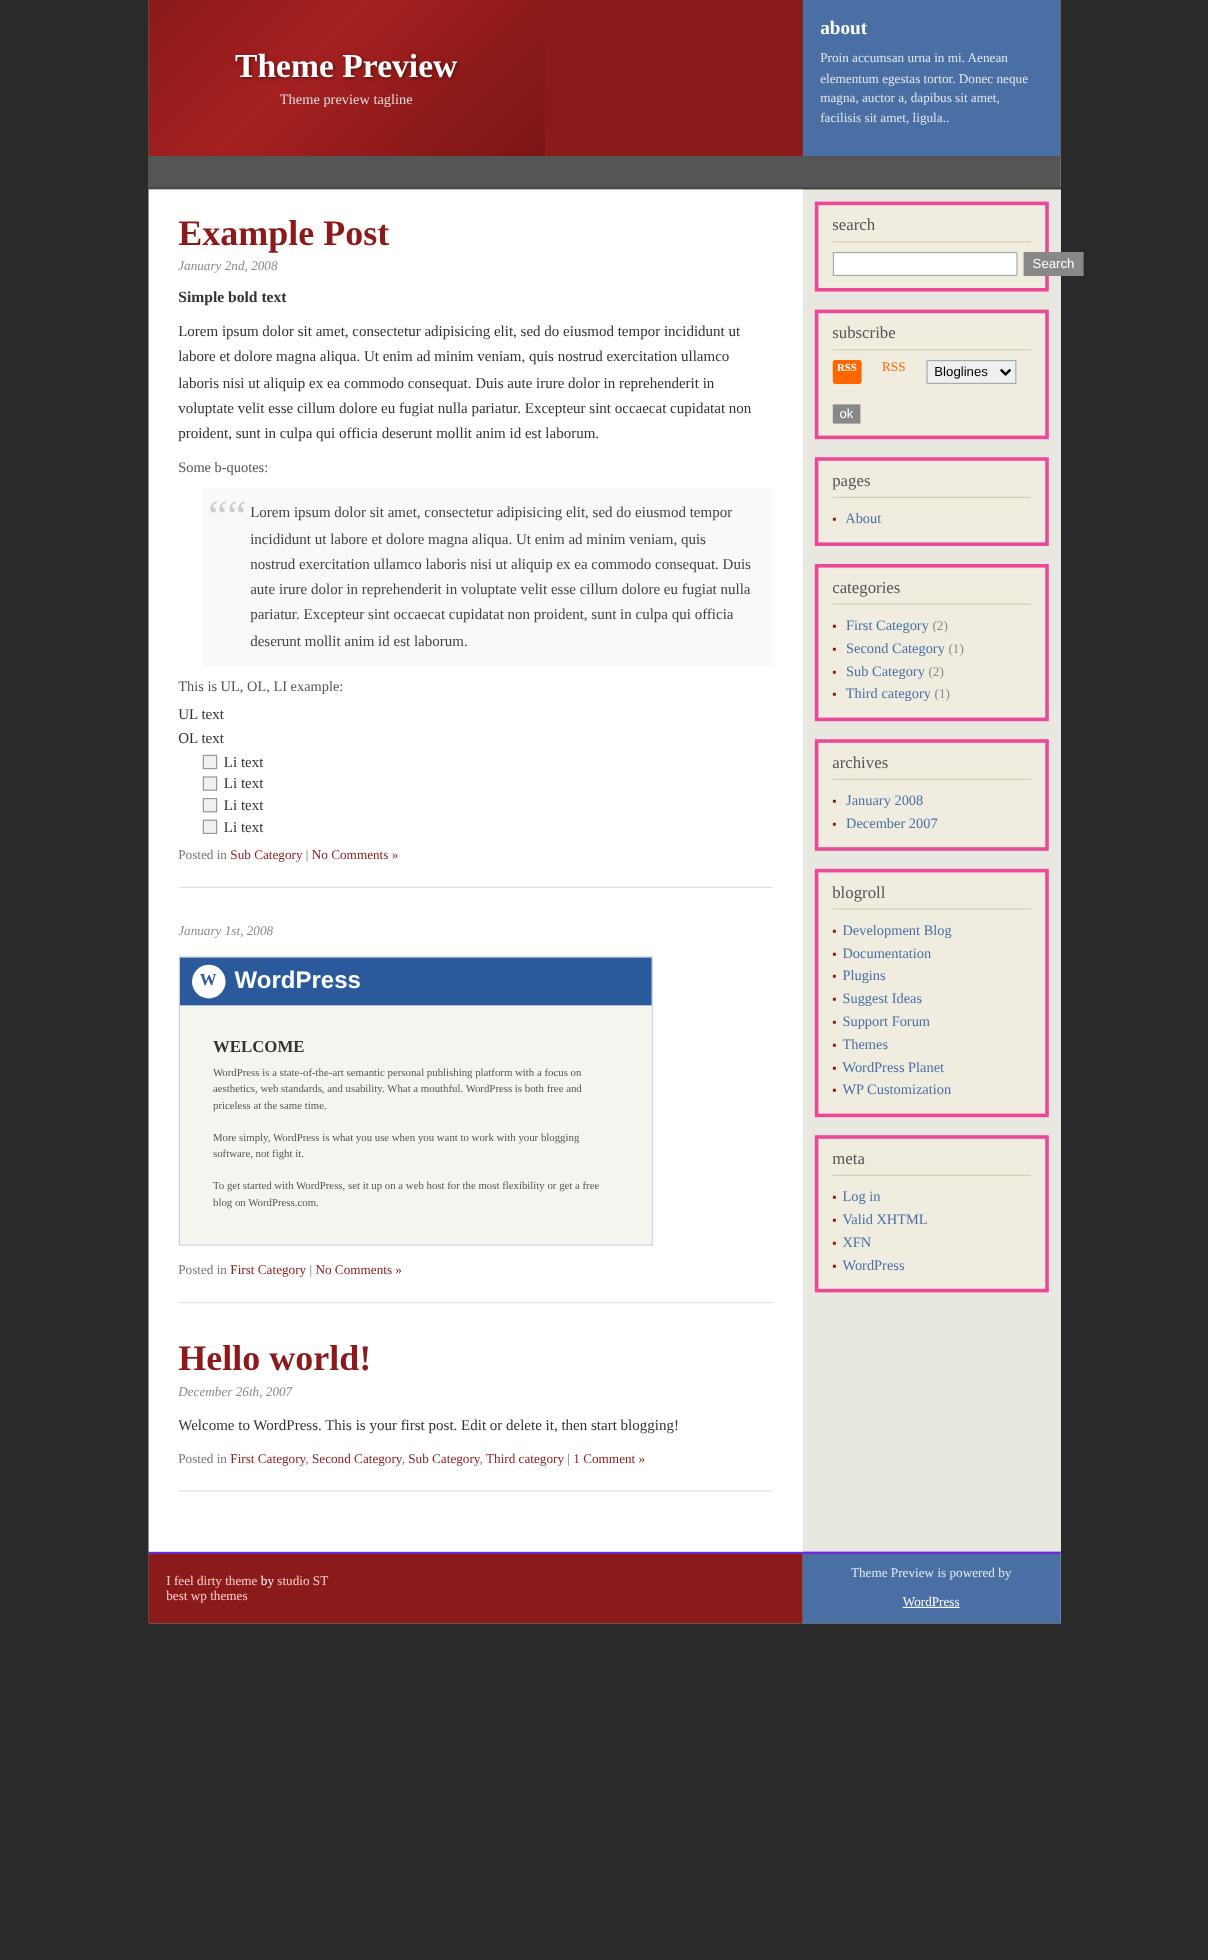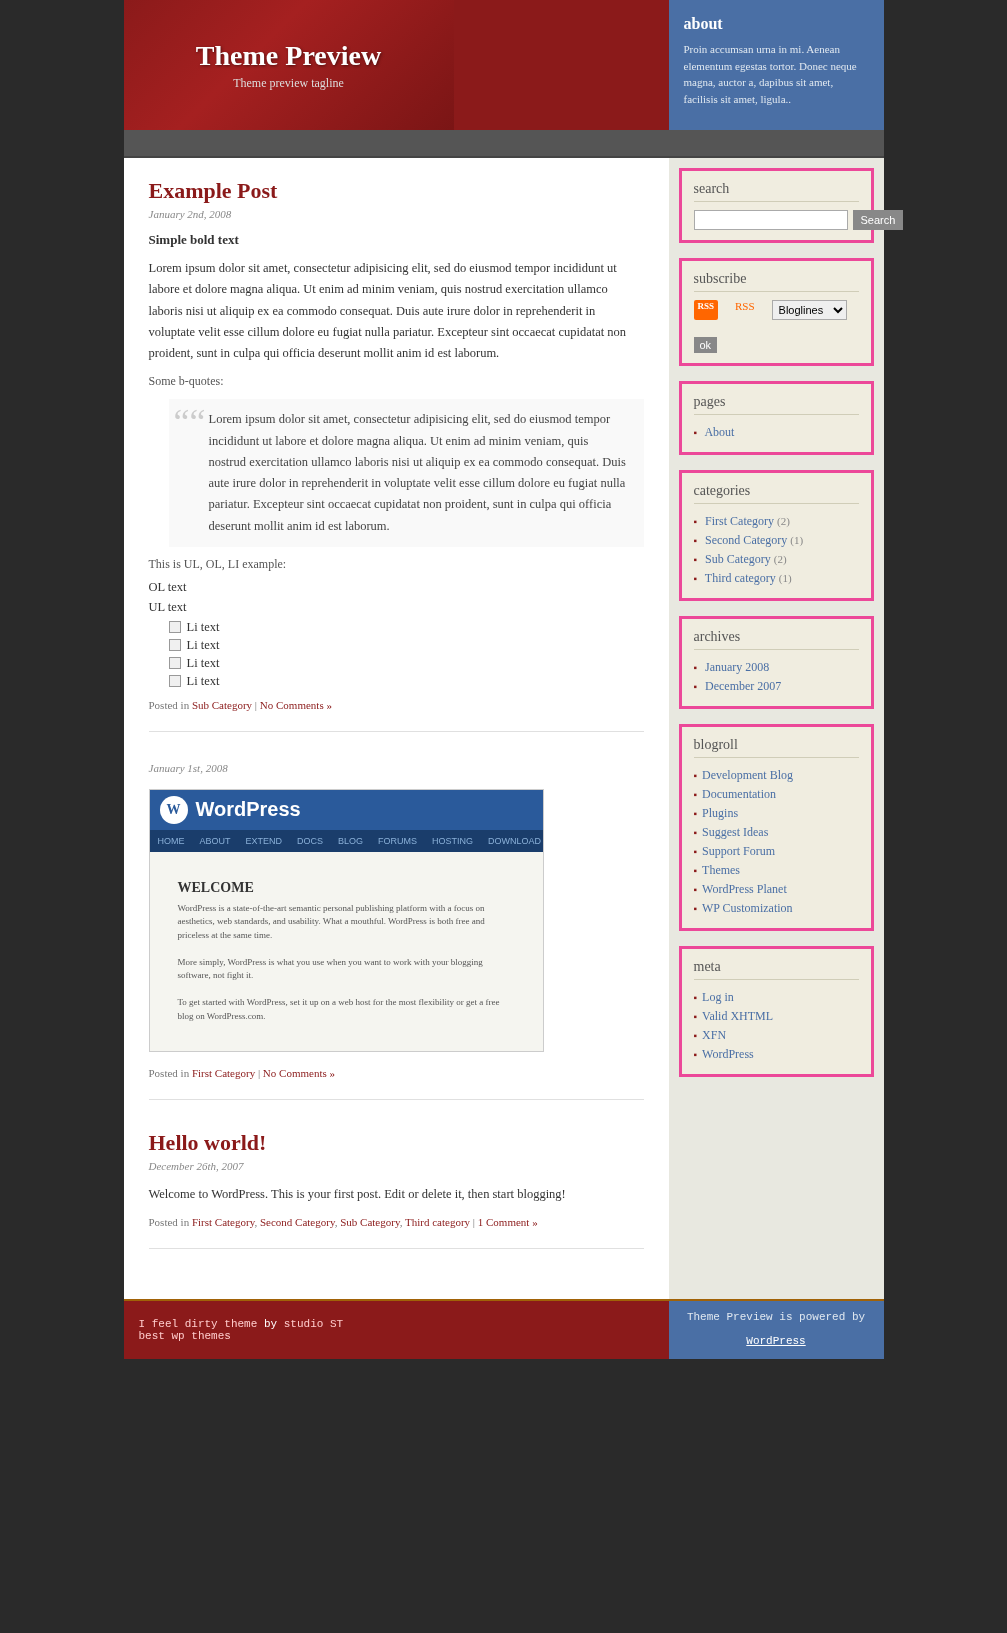--- a/index.html
+++ b/index.html
@@ -84,21 +84,21 @@
       background: transparent;
       padding: 10px 10px;
     }
     
     .post {
       margin-bottom: 30px;
       padding-bottom: 20px;
       border-bottom: 1px solid #e0e0e0;
     }
     .post h2 {
-      font-size: 22px;
+      font-size: 30px;
       color: #8b1a1a;
       font-family: Georgia, serif;
       margin-bottom: 4px;
     }
     .post-date {
       color: #888;
       font-size: 11px;
       margin-bottom: 12px;
       font-style: italic;
     }
@@ -317,22 +317,21 @@
       color: #fff;
       border: none;
       padding: 2px 6px;
       font-size: 11px;
       cursor: pointer;
     }
     
     #footer {
       display: flex;
       height: 60px;
-      border-top: 2px solid #a16207;
-      font-family: Liberation Mono, monospace;
+      border-top: 2px solid #6d28d9;
     }
     #footer-left {
       flex: 1;
       background: #8b1a1a;
       padding: 10px 15px;
       color: #fff;
       font-size: 11px;
       display: flex;
       flex-direction: column;
       justify-content: center;
@@ -389,22 +388,22 @@
       <div class="post">
         <h2>Example Post</h2>
         <div class="post-date">January 2nd, 2008</div>
         <div class="post-bold">Simple bold text</div>
         <p class="post-body">Lorem ipsum dolor sit amet, consectetur adipisicing elit, sed do eiusmod tempor incididunt ut labore et dolore magna aliqua. Ut enim ad minim veniam, quis nostrud exercitation ullamco laboris nisi ut aliquip ex ea commodo consequat. Duis aute irure dolor in reprehenderit in voluptate velit esse cillum dolore eu fugiat nulla pariatur. Excepteur sint occaecat cupidatat non proident, sunt in culpa qui officia deserunt mollit anim id est laborum.</p>
         <div class="post-label">Some b-quotes:</div>
         <blockquote>
           <span>Lorem ipsum dolor sit amet, consectetur adipisicing elit, sed do eiusmod tempor incididunt ut labore et dolore magna aliqua. Ut enim ad minim veniam, quis nostrud exercitation ullamco laboris nisi ut aliquip ex ea commodo consequat. Duis aute irure dolor in reprehenderit in voluptate velit esse cillum dolore eu fugiat nulla pariatur. Excepteur sint occaecat cupidatat non proident, sunt in culpa qui officia deserunt mollit anim id est laborum.</span>
         </blockquote>
         <div class="post-label">This is UL, OL, LI example:</div>
+        <div class="ul-ol-label">UL text</div>
         <div class="ul-ol-label">OL text</div>
-        <div class="ul-ol-label">UL text</div>
         <div class="li-list">
           <div class="li-item">
             <span class="li-bullet"></span>
             <span>Li text</span>
           </div>
           <div class="li-item">
             <span class="li-bullet"></span>
             <span>Li text</span>
           </div>
           <div class="li-item">
@@ -424,30 +423,20 @@
       </div>
 
       <div class="post">
         <div class="post-date">January 1st, 2008</div>
 
         <div class="wp-image-block">
           <div class="wp-image-header">
             <div class="wp-logo-icon">W</div>
             <span class="wp-logo-text">WordPress</span>
           </div>
-          <div class="wp-nav">
-            <span>HOME</span>
-            <span>ABOUT</span>
-            <span>EXTEND</span>
-            <span>DOCS</span>
-            <span>BLOG</span>
-            <span>FORUMS</span>
-            <span>HOSTING</span>
-            <span>DOWNLOAD</span>
-          </div>
           <div class="wp-body">
             <div class="wp-welcome">WELCOME</div>
             <div class="wp-body-text">
               WordPress is a state-of-the-art semantic personal publishing platform with a focus on aesthetics, web standards, and usability. What a mouthful. WordPress is both free and priceless at the same time.<br><br>
               More simply, WordPress is what you use when you want to work with your blogging software, not fight it.<br><br>
               To get started with WordPress, set it up on a web host for the most flexibility or get a free blog on WordPress.com.
             </div>
           </div>
         </div>
 

